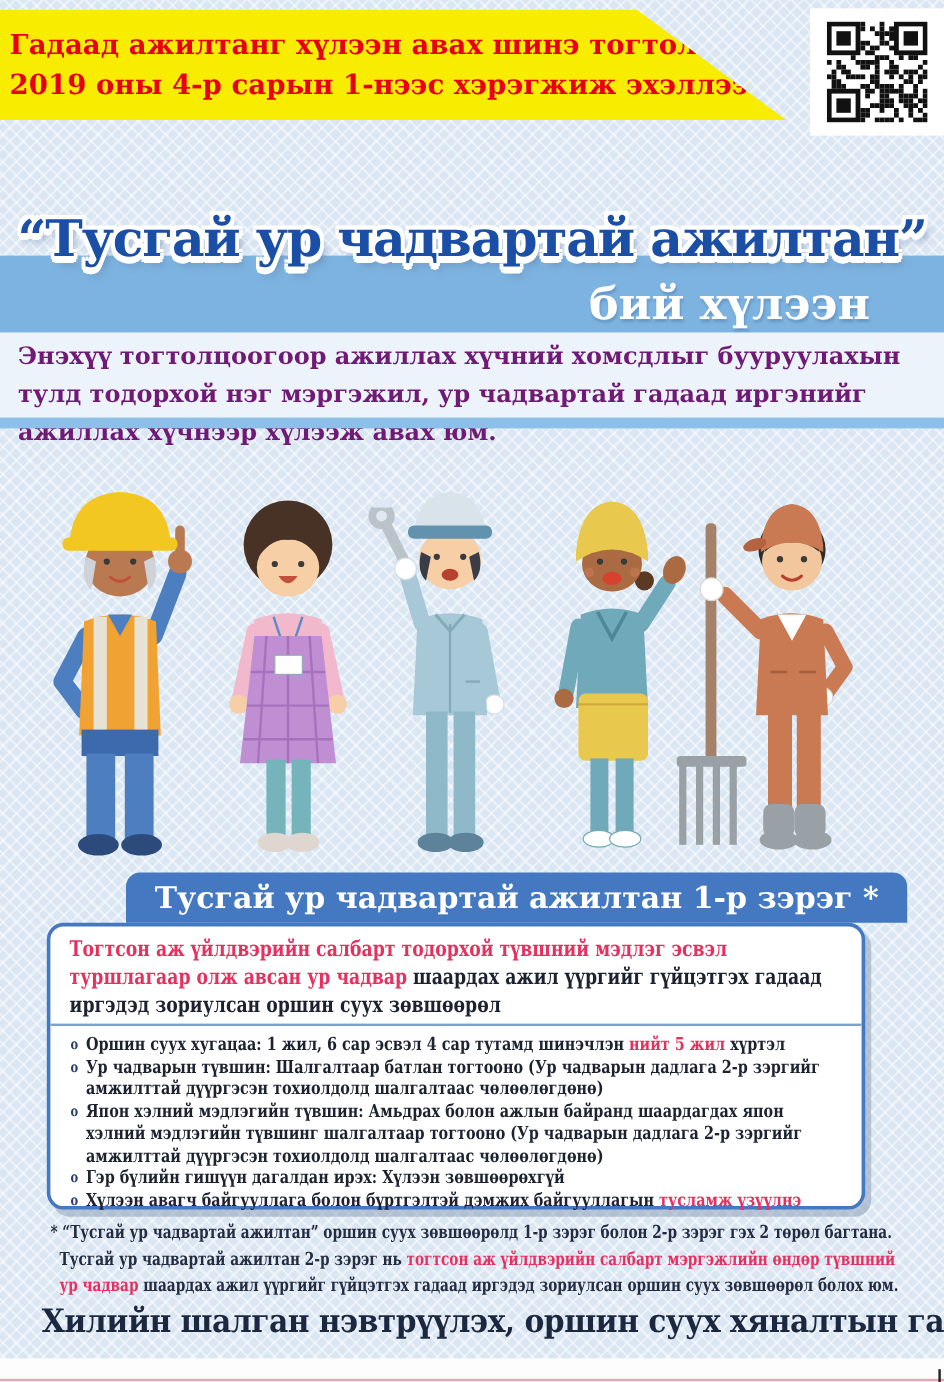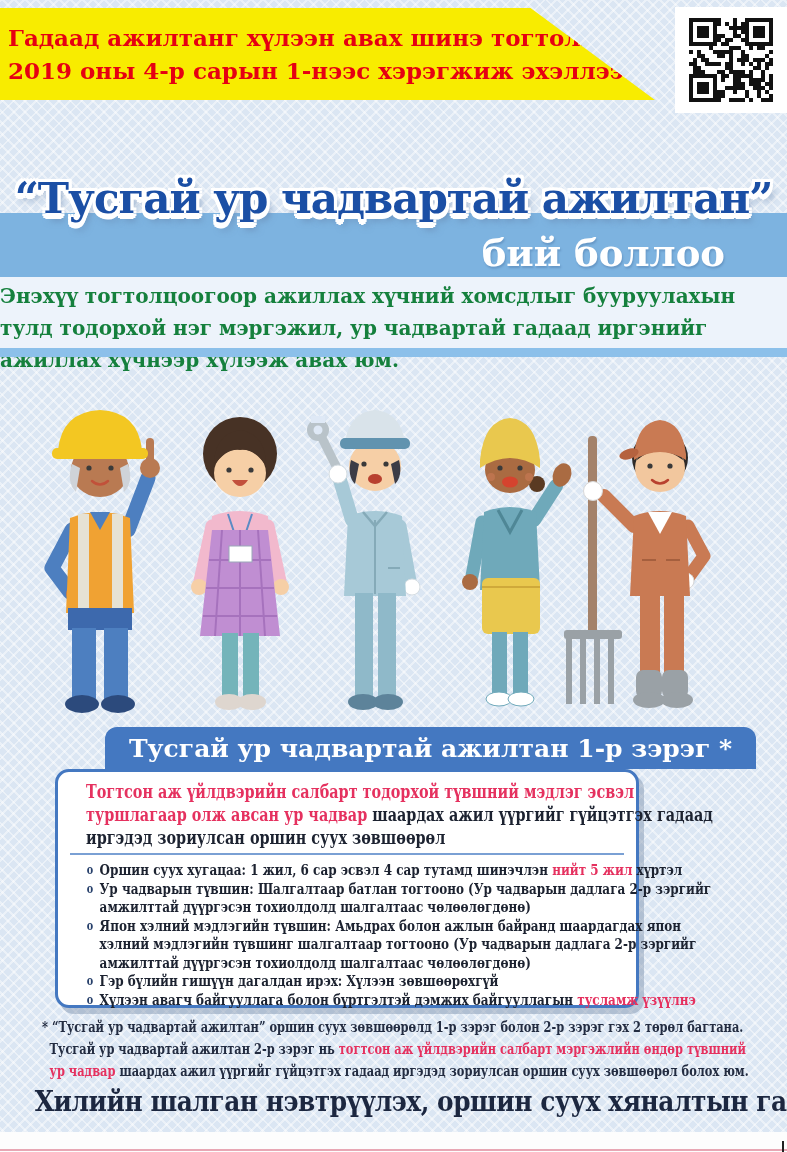--- a/index.html
+++ b/index.html
@@ -45,37 +45,37 @@
   .subtitle-bar{
     left:0; top:213px; width:787px; height:64px; background:#7db3e0; z-index:1;
   }
   .subtitle{
     position:absolute; right:62px; bottom:2px;
     color:#ffffff; font-size:37px; font-weight:bold;
     text-shadow:1px 2px 2px rgba(60,100,150,.35);
   }
   .intro-band{
     left:0; top:277px; width:787px; height:71px; background:#edf3fb;
-    padding:3px 0; box-sizing:border-box;
-    font-size:20px; font-weight:bold; line-height:32px; color:#15803d;
+    padding:3px 15px; box-sizing:border-box;
+    font-size:20px; font-weight:bold; line-height:32px; color:#701a75;
   }
   .blue-stripe{ left:0; top:348px; width:787px; height:9px; background:#8cc0ea; }
   
   .illustration{ left:0; top:378px; width:787px; height:340px; }
   
   .badge{
     left:68px; top:727px; height:42px; padding:7px 24px 0 24px; box-sizing:border-box;
     background:#4478c1; color:#ffffff; font-size:25px; font-weight:bold;
     border-radius:12px 12px 0 0; z-index:2; white-space:nowrap;margin-left:37px;
   }
   .card{
-    left:55px; top:769px; width:584px; height:239px; box-sizing:border-box;
+    left:39px; top:769px; width:682px; height:239px; box-sizing:border-box;
     background:#ffffff; border:3px solid #4478c1; border-radius:14px;
     box-shadow:5px 6px 0 rgba(124,145,170,.45);
-    padding:8px 28px 0; z-index:1;
+    padding:8px 16px 0; z-index:1;
   }
   .card-lead{
     font-size:18px; font-weight:bold; line-height:23px; color:#1c2230;
     width:805px; transform:scaleX(.8); transform-origin:0 0;
   }
   .hl{ color:#e5315f; }
   .card-divider{ height:0; border-top:2px solid #7aa0d4; margin:4px -16px 6px; }
   .requirements-list{
     list-style:none; margin:0; padding:0;
     font-size:15px; font-weight:bold; line-height:18.5px; color:#1c2230;
@@ -261,21 +261,21 @@
         <rect x="60" y="4" width="20" height="20" fill="#fff"></rect>
         <rect x="64" y="8" width="12" height="12" fill="#111"></rect>
         <rect x="0" y="56" width="28" height="28" fill="#111"></rect>
         <rect x="4" y="60" width="20" height="20" fill="#fff"></rect>
         <rect x="8" y="64" width="12" height="12" fill="#111"></rect>
       </svg>
     </div>
 
 
   <div class="abs subtitle-bar">
-    <span class="subtitle">бий боллоо</span>
+    <span class="subtitle">бий хүлээн</span>
   </div>
 
   <div class="abs main-title">“Тусгай ур чадвартай ажилтан”</div>
 
   <div class="abs intro-band">Энэхүү тогтолцоогоор ажиллах хүчний хомсдлыг бууруулахын тулд тодорхой нэг мэргэжил, ур чадвартай гадаад иргэнийг ажиллах хүчнээр хүлээж авах юм.</div>
   <div class="abs blue-stripe"></div>
 
   <div class="abs illustration">
     <svg width="787" height="340" viewBox="0 0 787 340">
 

